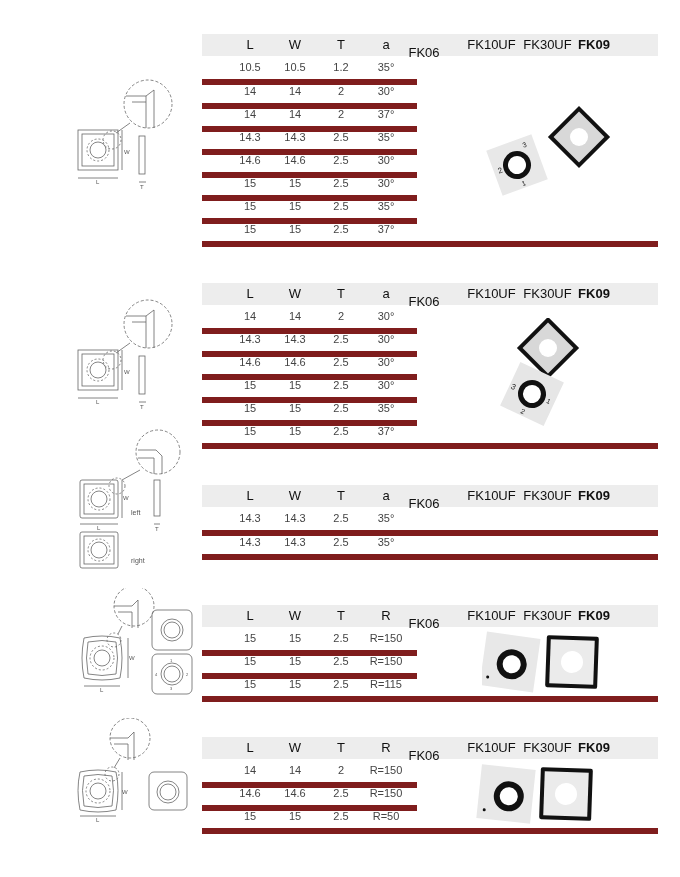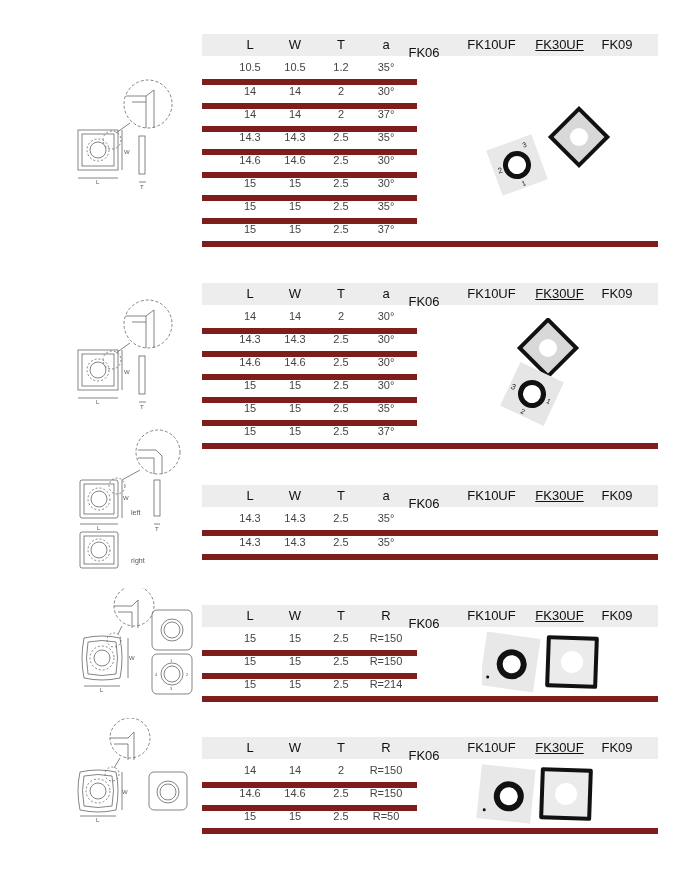--- a/index.html
+++ b/index.html
@@ -13,22 +13,22 @@
   .row { position: absolute; left: 0; width: 215px; height: 23px; border-bottom: 6px solid #7f1d1d; }
   .row.last { width: 456px; }
   .cell { position: absolute; top: 0; height: 23px; line-height: 23px; font-size: 11px;
           color: #444; text-align: center; }
   .c0 { left: 30px; width: 36px; }
   .c1 { left: 75px; width: 36px; }
   .c2 { left: 121px; width: 36px; }
   .c3 { left: 162px; width: 44px; }
   .c4 { left: 203px; width: 38px; margin-top: 8px; }
   .c5 { left: 262px; width: 55px; }
-  .c6 { left: 330px; width: 55px; text-decoration: underline; }
-  .c7 { left: 395px; width: 40px; }
+  .c6 { left: 318px; width: 55px; }
+  .c7 { left: 372px; width: 40px; font-weight: bold; }
   .drawing { position: absolute; }
   .photo { position: absolute; }
 </style>
 </head>
 <body>
 
 <div class="section" style="top:0;height:250px;">
   <svg class="drawing" style="left:60px;top:78px;" width="130" height="115" viewBox="0 0 130 115">
     <g fill="none" stroke="#666" stroke-width="0.8">
       <circle cx="88" cy="26" r="24" stroke-dasharray="3,2"></circle>
@@ -315,21 +315,21 @@
     <div class="row" style="top:45px;">
       <span class="cell c0">15</span>
       <span class="cell c1">15</span>
       <span class="cell c2">2.5</span>
       <span class="cell c3">R=150</span>
     </div>
     <div class="row last" style="top:68px;">
       <span class="cell c0">15</span>
       <span class="cell c1">15</span>
       <span class="cell c2">2.5</span>
-      <span class="cell c3">R=214</span>
+      <span class="cell c3">R=115</span>
     </div>
   </div>
 
   <svg class="photo" style="left:482px;top:630px;" width="120" height="65" viewBox="0 0 120 65">
     <g transform="translate(28,32) rotate(8)">
       <rect x="-27" y="-27" width="54" height="54" fill="#e8e8e8"></rect>
       <circle cx="2" cy="2" r="15" fill="#111"></circle>
       <circle cx="2" cy="2" r="9" fill="#fff"></circle>
       <circle cx="-20" cy="18" r="1.5" fill="#111"></circle>
     </g>

